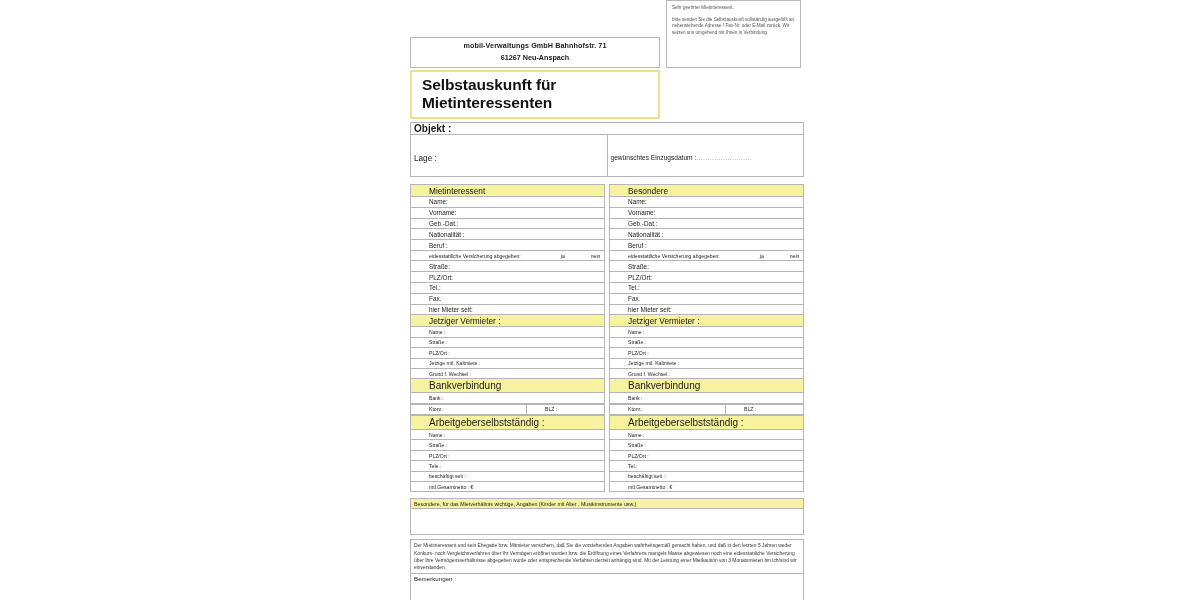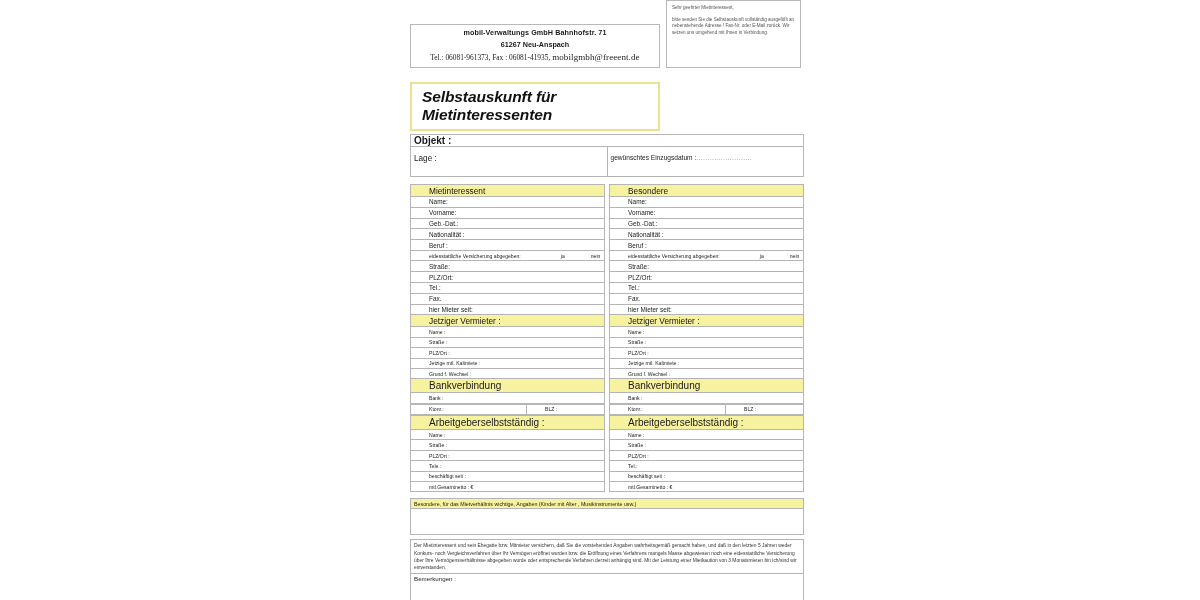--- a/index.html
+++ b/index.html
@@ -67,22 +67,21 @@
     font-size: 4.6px;
     line-height: 6.6px;
     color: #555;
   }
   .notice-box p { margin: 0 0 5px 0; }
   .notice-box p:last-child { margin-bottom: 0; }
 
   
   .title-wrap {
     width: 250px;
-    margin-top: 14px;
-    font-style: italic;
+    margin-top: 2px;
   }
   .title-banner {
     border: 2px solid #ece08a;
     background: #ffffff;
     box-sizing: border-box;
     padding: 4px 0 5px 10px;
     font-size: 15.5px;
     font-weight: bold;
     letter-spacing: -0.1px;
     color: #111;
@@ -95,21 +94,21 @@
     table-layout: fixed;
   }
   .tbl td {
     border: 1px solid #b5b5b5;
     padding: 0 0 0 3px;
     vertical-align: middle;
     background: #ffffff;
   }
 
   .r-objekt td { height: 11px; font-size: 10px; font-weight: bold; }
-  .r-lage td   { height: 22px; font-size: 8px; vertical-align: top; padding-top: 7px;}
+  .r-lage td   { height: 22px; font-size: 8px; vertical-align: top; padding-top: 19px;}
   .r-lage .lbl-lage { font-size: 8.2px; }
   .r-lage .lbl-einzug { font-size: 6.6px; }
   .dots { letter-spacing: 0.4px; color: #888; }
 
   
   .cols {
     display: flex;
     width: 394px;
     gap: 4px;
   }
@@ -199,24 +198,20 @@
 </style>
 </head>
 <body>
 
 <div id="page">
 
   <div class="header-row">
     <div class="company-box">
       <div class="company-line1">mobil-Verwaltungs GmbH Bahnhofstr. 71</div>
       <div class="company-line2">61267 Neu-Anspach</div>
-      <div class="company-line3">
-        <span>Tel.: 06081-961373, Fax : 06081-41935,</span>
-        <span class="email">mobilgmbh@freeent.de</span>
-      </div>
     </div>
 
     <div class="notice-box">
       <p>Sehr geehrter Mietinteressent,</p>
       <p>bitte senden Sie die Selbstauskunft vollständig ausgefüllt an nebenstehende Adresse / Fax-Nr. oder E-Mail zurück. Wir setzen uns umgehend mit Ihnen in Verbindung.</p>
     </div>
   </div>
 
   <div class="title-wrap">
     <div class="title-banner">Selbstauskunft für Mietinteressenten</div>

